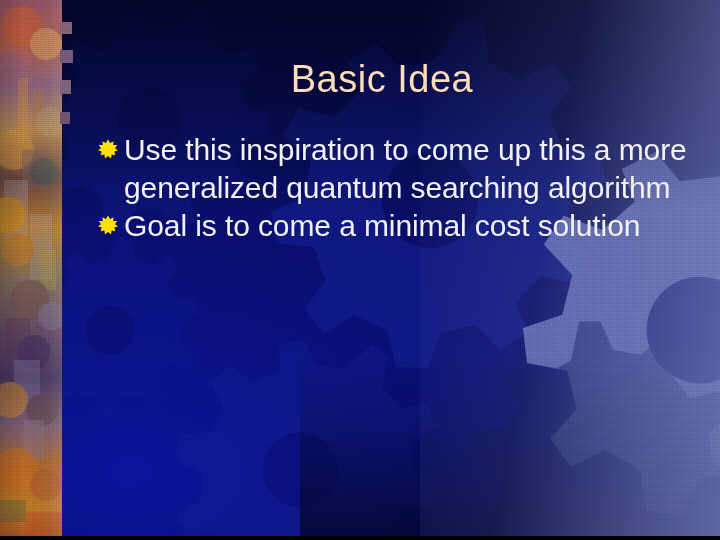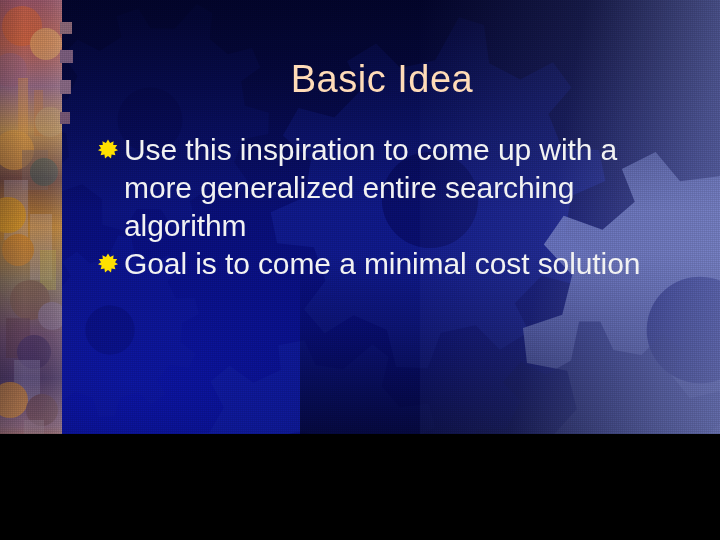--- a/index.html
+++ b/index.html
@@ -3,21 +3,21 @@
 <meta charset="utf-8">
 <style>
   html, body {
     margin: 0;
     padding: 0;
     background: #000;
   }
   #slide {
     position: relative;
     width: 720px;
-    height: 434px;
+    height: 536px;
     overflow: hidden;
     background: #8b5cf6;
     font-family: "Liberation Sans", sans-serif;
     -webkit-font-smoothing: none;
   }
 
   
   .bg-base {
     position: absolute;
     inset: 0;
@@ -244,21 +244,21 @@
     <div class="body-list">
 
       <div class="bullet-row">
         <span class="bullet-mark">
           <svg viewBox="0 0 20 20" xmlns="http://www.w3.org/2000/svg">
             <path d="M10 0.5 L12.1 4.0 L15.6 2.2 L15.2 6.1 L19.2 6.0 L17.0 9.2 L20 11.3 L16.3 12.6
                      L17.4 16.3 L13.6 15.5 L13.0 19.4 L10 17.0 L7.0 19.4 L6.4 15.5 L2.6 16.3
                      L3.7 12.6 L0 11.3 L3.0 9.2 L0.8 6.0 L4.8 6.1 L4.4 2.2 L7.9 4.0 Z" fill="#ffe000"></path>
           </svg>
         </span>
-        <span class="bullet-text">Use this inspiration to come up with a more generalized entire searching algorithm</span>
+        <span class="bullet-text">Use this inspiration to come up this a more generalized quantum searching algorithm</span>
       </div>
 
 
       <div class="bullet-row">
         <span class="bullet-mark">
           <svg viewBox="0 0 20 20" xmlns="http://www.w3.org/2000/svg">
             <path d="M10 0.5 L12.1 4.0 L15.6 2.2 L15.2 6.1 L19.2 6.0 L17.0 9.2 L20 11.3 L16.3 12.6
                      L17.4 16.3 L13.6 15.5 L13.0 19.4 L10 17.0 L7.0 19.4 L6.4 15.5 L2.6 16.3
                      L3.7 12.6 L0 11.3 L3.0 9.2 L0.8 6.0 L4.8 6.1 L4.4 2.2 L7.9 4.0 Z" fill="#ffe000"></path>
           </svg>

